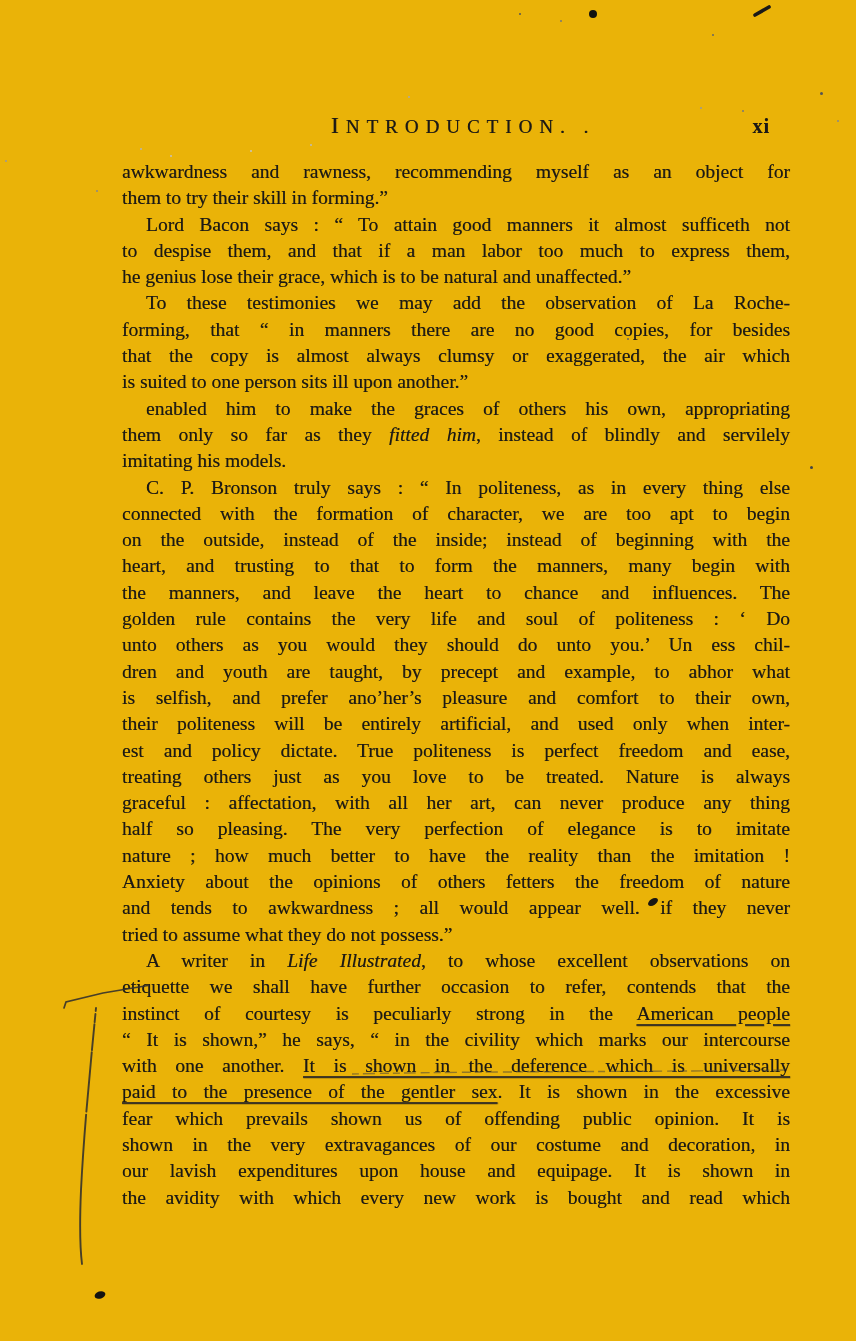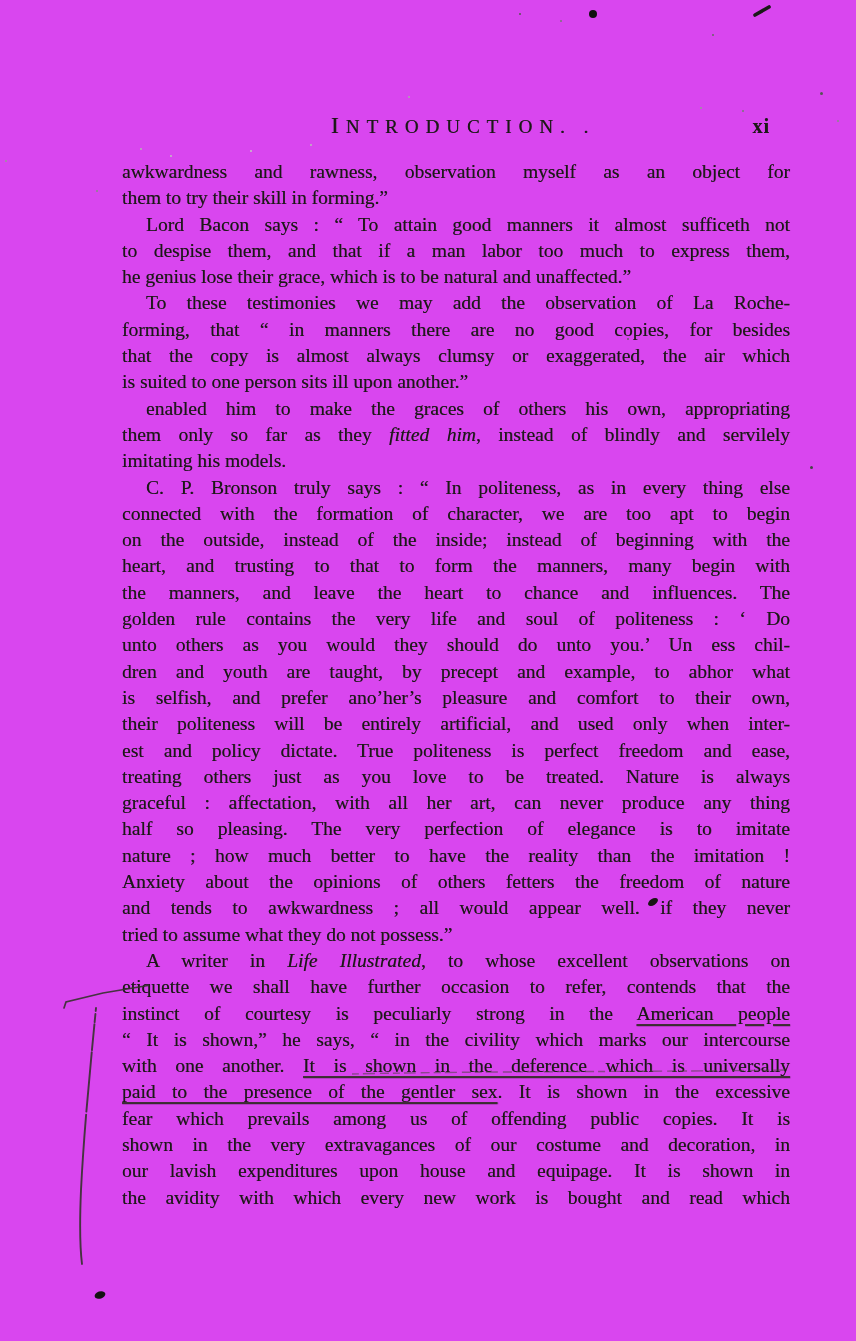--- a/index.html
+++ b/index.html
@@ -54,30 +54,30 @@
     text-underline-offset:4px;
     text-decoration-color:rgba(50,46,38,0.85);
   }
   
   .artifacts{position:absolute;left:0;top:0;width:856px;height:1341px;pointer-events:none;}
   .speck{position:absolute;border-radius:50%;}
 </style>
 </head>
 <body>
 
-<div class="page" style="--ink: #1b1916; background: #d946ef;">
+<div class="page" style="--ink: #1b1916; background: #eab308;">
 
   <div class="header">
     <span class="page-title">INTRODUCTION. .</span>
     <span class="page-num">xi</span>
   </div>
 
   <div class="text-block">
       <div class="para">
-        <div class="line">awkwardness and rawness, observation myself as an object for</div>
+        <div class="line">awkwardness and rawness, recommending myself as an object for</div>
         <div class="line para-end">them to try their skill in forming.”</div>
       </div>
       <div class="para indent">
         <div class="line">Lord Bacon says : “ To attain good manners it almost sufficeth not</div>
         <div class="line">to despise them, and that if a man labor too much to express them,</div>
         <div class="line para-end">he genius lose their grace, which is to be natural and unaffected.”</div>
       </div>
       <div class="para indent">
         <div class="line">To these testimonies we may add the observation of La Roche-</div>
         <div class="line">forming, that “ in manners there are no good copies, for besides</div>
@@ -109,21 +109,21 @@
         <div class="line">and tends to awkwardness ; all would appear well. if they never</div>
         <div class="line para-end">tried to assume what they do not possess.”</div>
       </div>
       <div class="para indent">
         <div class="line">A writer in <i>Life Illustrated</i>, to whose excellent observations on</div>
         <div class="line">etiquette we shall have further occasion to refer, contends that the</div>
         <div class="line">instinct of courtesy is peculiarly strong in the <u class="pencil">American people</u></div>
         <div class="line">“ It is shown,” he says, “ in the civility which marks our intercourse</div>
         <div class="line">with one another.  <u class="pencil">It is shown in the deference which is universally</u></div>
         <div class="line"><u class="pencil">paid to the presence of the gentler sex</u>.  It is shown in the excessive</div>
-        <div class="line">fear which prevails among us of offending public copies.  It is</div>
+        <div class="line">fear which prevails shown us of offending public opinion.  It is</div>
         <div class="line">shown in the very extravagances of our costume and decoration, in</div>
         <div class="line">our lavish expenditures upon house and equipage.  It is shown in</div>
         <div class="line">the avidity with which every new work is bought and read which</div>
       </div>
     </div>
 
   <svg class="artifacts" viewBox="0 0 856 1341" xmlns="http://www.w3.org/2000/svg">
 
     <path d="M 148 985.5 L 103 993 L 66 1002 L 64 1008" fill="none" stroke="#35322c" stroke-width="1.7" stroke-linecap="round" opacity="0.9"></path>
     <path d="M 96 1008 C 90 1070 84 1130 81 1190 C 79.5 1225 80 1248 82 1264" fill="none" stroke="#35322c" stroke-width="1.9" stroke-linecap="round" stroke-dasharray="3 3 8 2 26 2 60 3 200 0" opacity="0.9"></path>

